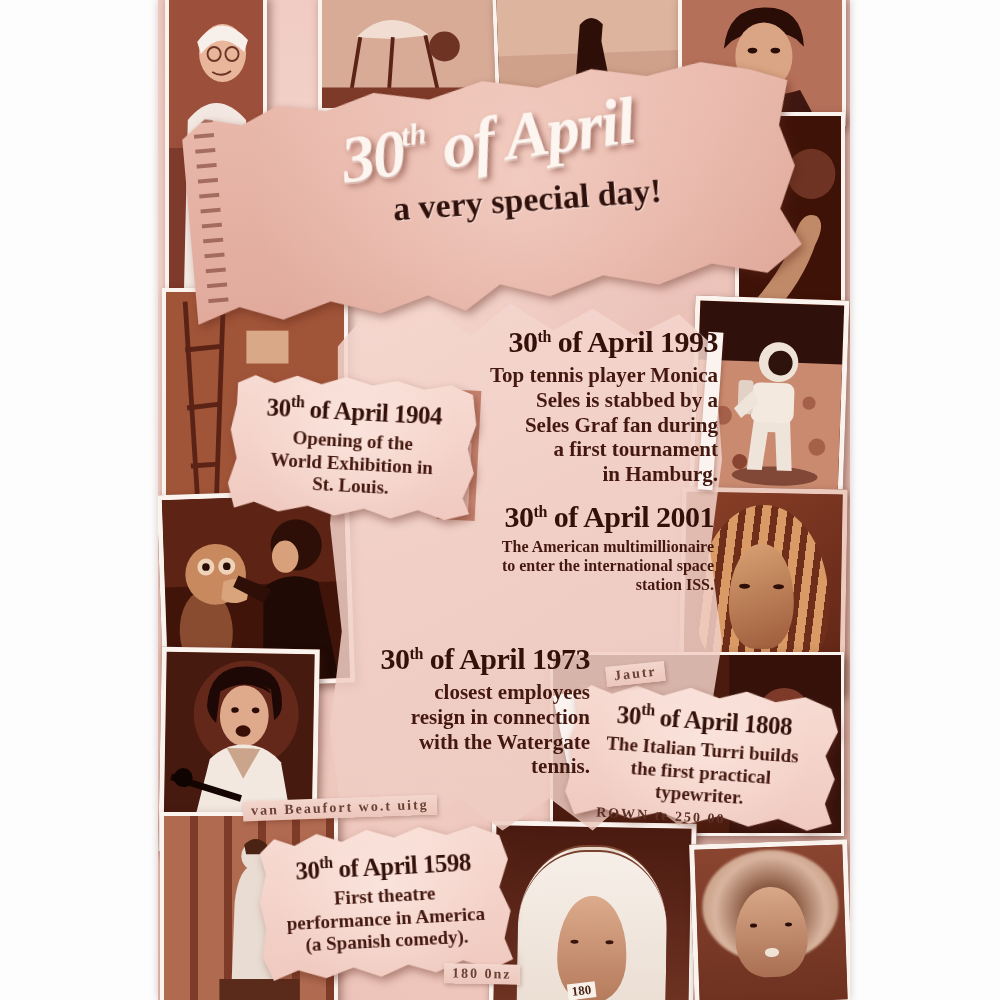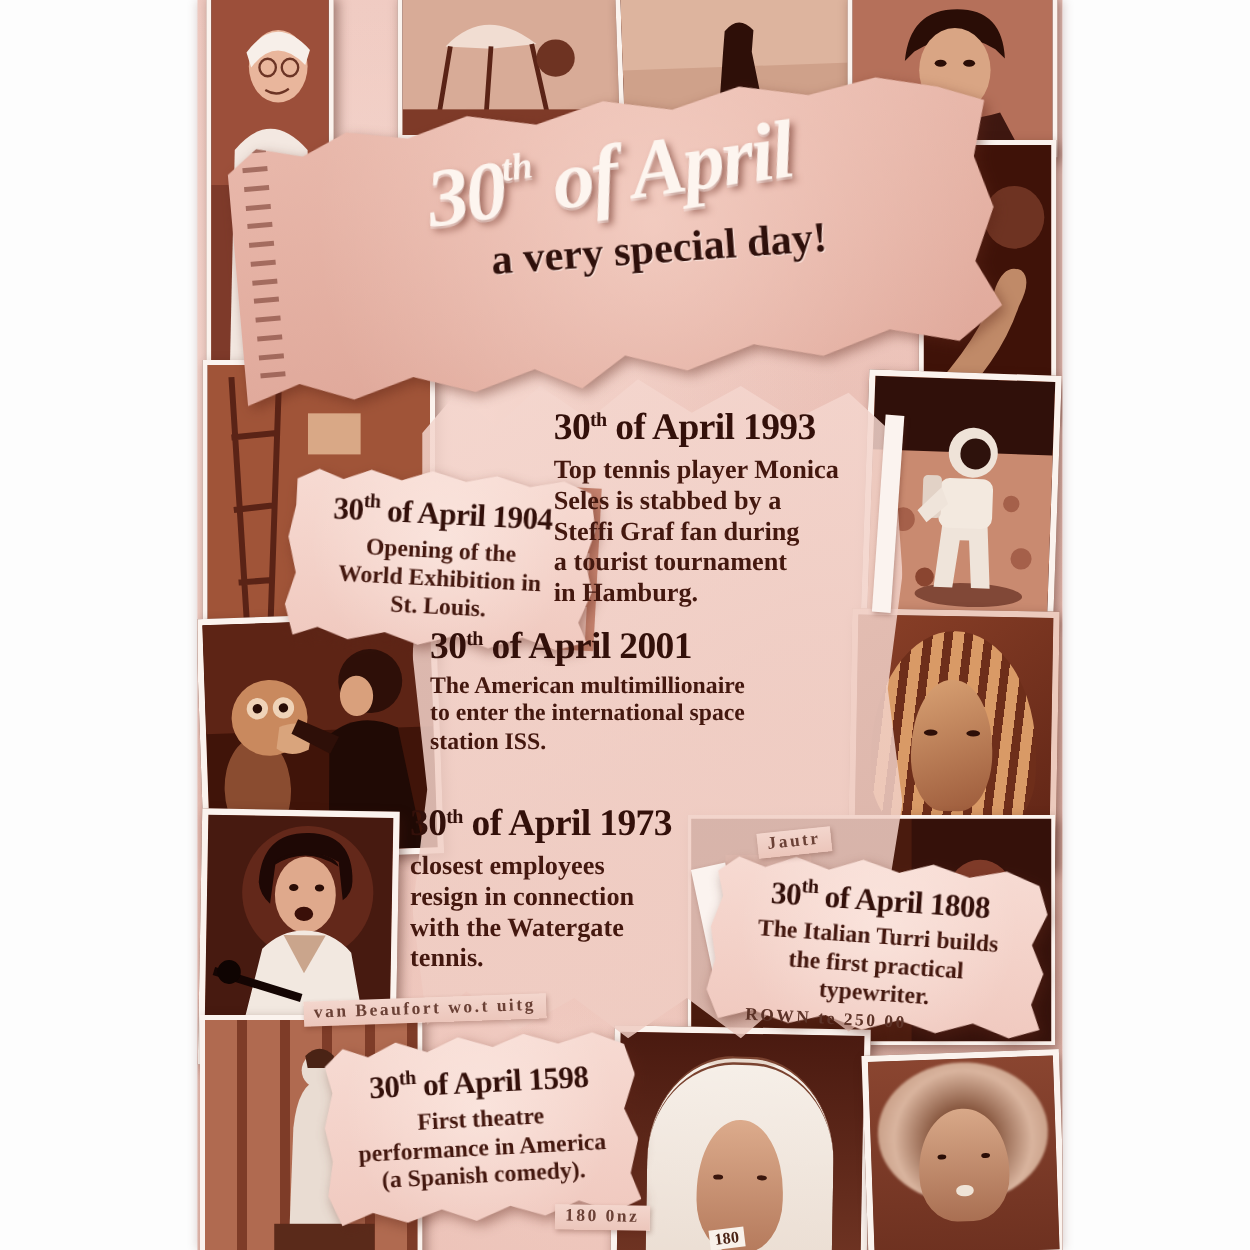--- a/index.html
+++ b/index.html
@@ -35,25 +35,25 @@
     justify-content:flex-start; padding-top:26px; }
   .hdr-rule { position:absolute; left:12px; top:18px; bottom:22px; width:20px;
     background:repeating-linear-gradient(180deg, rgba(110,50,38,.55) 0 4px, transparent 4px 15px); }
   .hdr-title { font-style:italic; font-weight:700; font-size:66px; letter-spacing:-2px; color:#fdf5ef;
     transform:rotate(-3deg); text-shadow:0 2px 0 rgba(255,255,255,.35), 3px 4px 6px rgba(110,50,38,.6); }
   .hdr-title sup { font-size:30px; vertical-align:28px; letter-spacing:0; }
   .hdr-sub { font-weight:700; font-size:34px; color:#2f100b; transform:rotate(1deg); margin-left:70px; margin-top:6px;
     text-shadow:1px 1px 0 rgba(255,240,235,.6); }
 
   
-  .ev { position:absolute; z-index:5; text-align:left; color:#3a120c; }
+  .ev { position:absolute; z-index:5; text-align:right; color:#3a120c; }
   .ev-h { font-weight:700; font-size:30px; letter-spacing:-.5px; color:#33100a; }
   .ev-h sup { font-size:16px; vertical-align:10px; }
   .ev-b { font-weight:700; font-size:21px; line-height:1.18; margin-top:4px; color:#44180f; }
-  .ev-b.sm { font-size:19px; }
+  .ev-b.sm { font-size:16px; }
   .note .ev-h { font-size:25px; }
   .note .ev-b { font-size:19px; }
 
   
   .frag { position:absolute; z-index:5; font-weight:700; color:#6b4136; background:linear-gradient(#f3d6cd,#ecc6bb);
     padding:2px 8px; font-size:14px; letter-spacing:2px; white-space:nowrap; transform:rotate(var(--r,0deg));
     box-shadow:1px 2px 4px rgba(90,35,22,.3); }
   .frag.bare { background:none; box-shadow:none; }
 
   .shard { position:absolute; background:#fbf3ef; z-index:3; transform:rotate(var(--r,0deg)); box-shadow:1px 2px 4px rgba(90,35,22,.35); }
@@ -313,27 +313,27 @@
           <div>(a Spanish comedy).</div>
         </div>
       </div>
     </div>
 
     <div class="ev" style="left:285px;top:325px;width:275px">
       <div class="ev-h"><span>30</span><sup>th</sup><span> of April 1993</span></div>
       <div class="ev-b">
         <div>Top tennis player Monica</div>
         <div>Seles is stabbed by a</div>
-        <div>Steffi Graf fan during</div>
-        <div>a tourist tournament</div>
+        <div>Seles Graf fan during</div>
+        <div>a first tournament</div>
         <div>in Hamburg.</div>
       </div>
     </div>
 
-    <div class="ev" style="left:186px;top:500px;width:356px">
+    <div class="ev" style="left:200px;top:500px;width:356px">
       <div class="ev-h"><span>30</span><sup>th</sup><span> of April 2001</span></div>
       <div class="ev-b sm">
         <div>The American multimillionaire</div>
         <div>to enter the international space</div>
         <div>station ISS.</div>
       </div>
     </div>
 
     <div class="ev" style="left:170px;top:642px;width:262px">
       <div class="ev-h"><span>30</span><sup>th</sup><span> of April 1973</span></div>

